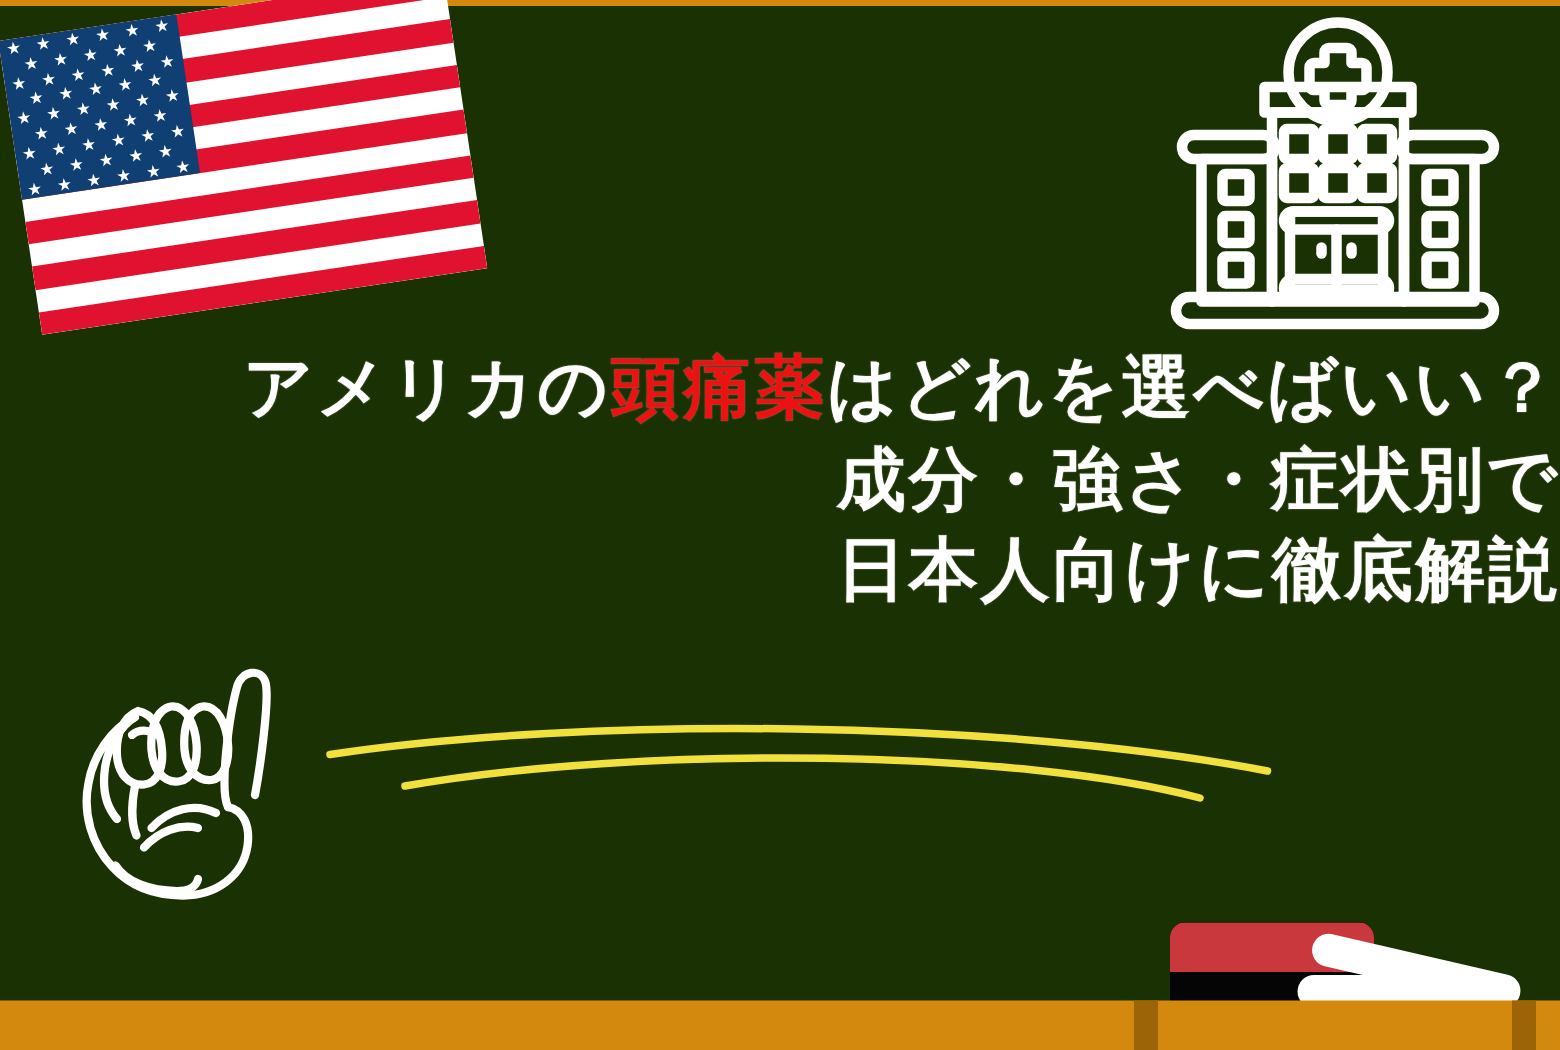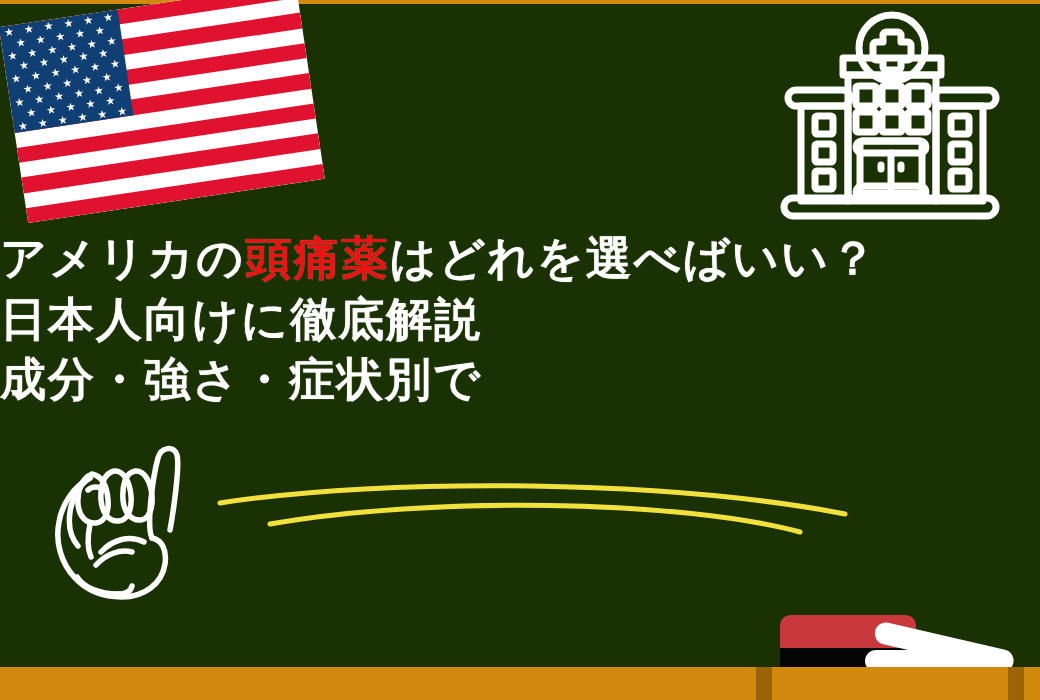--- a/index.html
+++ b/index.html
@@ -74,21 +74,21 @@
   #eraser-bot{position:absolute;left:0;top:33px;width:136px;height:31px;background:#050505;}
   .chalk{
     position:absolute;background:#ffffff;border-radius:12px;height:22px;
   }
   #chalk-1{left:875px;top:620px;width:142px;transform:rotate(13deg);transform-origin:0 50%;}
   #chalk-2{left:865px;top:650px;width:130px;}
 
   
   #title{
     position:absolute;left:0;top:228px;width:1040px;
-    text-align:left;
+    text-align:right;
     color:#ffffff;
     font-family:"DejaVu Sans","Liberation Sans",sans-serif;
     font-weight:700;
     letter-spacing:2px;
     line-height:1.32;
     text-shadow:0 0 1px rgba(255,255,255,.5);
   }
   .tline{display:block;white-space:nowrap;}
   #tline1{font-size:46px;}
   #tline2{font-size:46px;}
@@ -224,22 +224,22 @@
       <path d="M113 145 v40"></path>
       <path d="M103 157 v4"></path>
       <path d="M123 157 v4"></path>
 
       <rect x="6" y="190" width="212" height="18" rx="9"></rect>
     </svg>
   </div>
 
   <div id="title">
     <span class="tline" id="tline1"><span>アメリカの</span><span class="accent">頭痛薬</span><span>はどれを選べばいい？</span></span>
+    <span class="tline" id="tline2">成分・強さ・症状別で</span>
     <span class="tline" id="tline3">日本人向けに徹底解説</span>
-    <span class="tline" id="tline2">成分・強さ・症状別で</span>
   </div>
 
   <div id="hand-icon">
     <svg viewBox="0 0 170 160" width="170" height="160" fill="none" stroke="#ffffff" stroke-width="5.5" stroke-linecap="round" stroke-linejoin="round">
 
       <path d="M118 96 C112 84 119 34 124 16 C127 5 140 3 143 13 C146 24 139 72 136 88"></path>
 
       <path d="M118 96 C128 98 133 108 131 122 C128 142 110 155 88 155
                C68 155 52 148 41 136 C27 121 21 100 25 80
                C28 62 40 44 56 36"></path>

